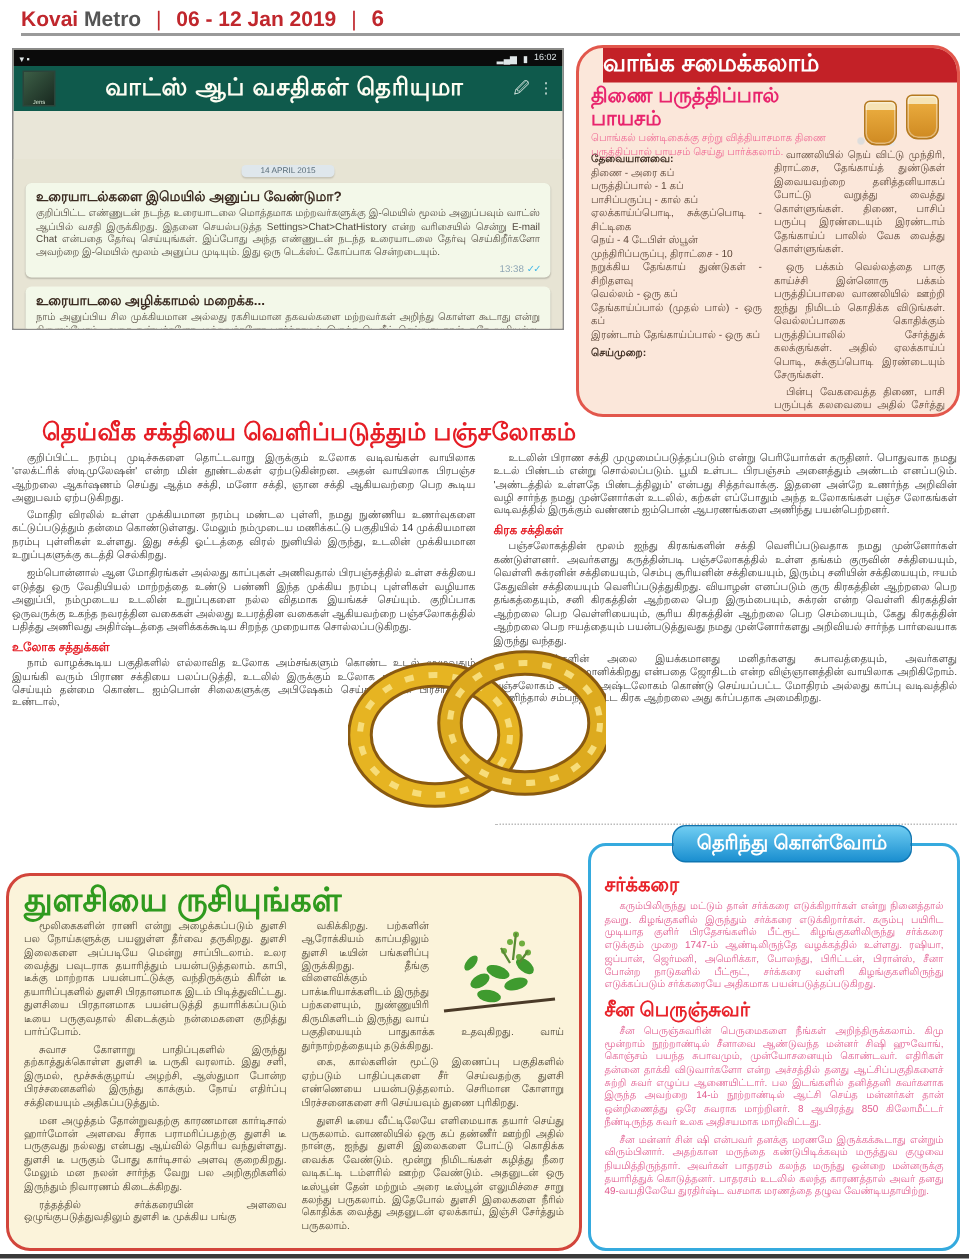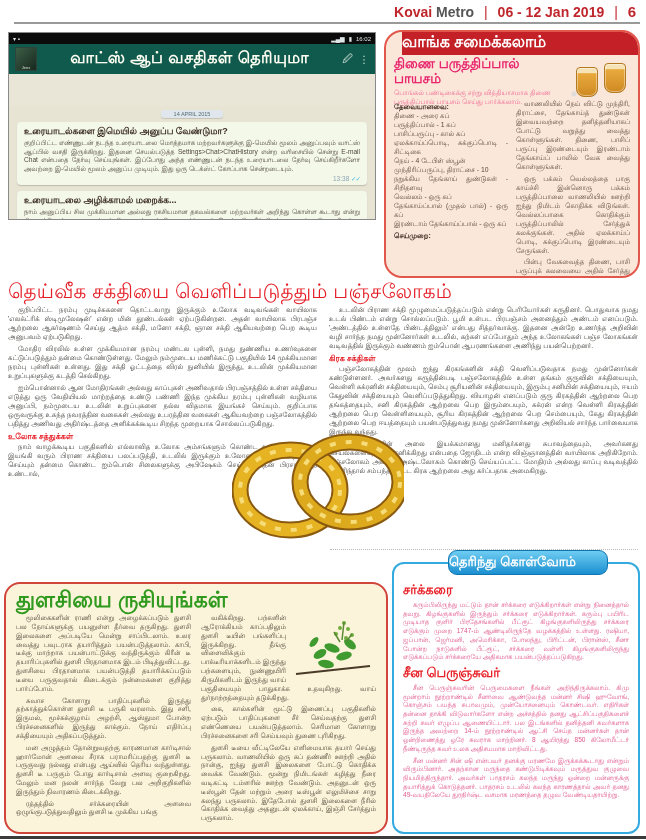--- a/index.html
+++ b/index.html
@@ -5,21 +5,21 @@
   * { margin:0; padding:0; box-sizing:border-box; }
   html,body { background:#fff; }
   #page {
     position:relative; width:646px; height:840px; margin:0 auto;
     background:#fff; overflow:hidden;
     font-family:"Liberation Sans", sans-serif; color:#333;
   }
   
   .masthead {
     position:absolute; top:2px; left:14px; right:6px; height:22px;
-    text-align:right; font-weight:bold; font-size:14px; color:#c0272d;
+    text-align:left; font-weight:bold; font-size:14px; color:#c0272d;
     border-bottom:2px solid #9a9a9a; padding-right:4px; line-height:20px;
   }
   .masthead .m2 { color:#555; }
   .masthead .sep { color:#c0272d; margin:0 6px; font-weight:normal; }
   .masthead .pnum { font-size:15px; }
 
   
   .phone {
     position:absolute; left:8px; top:32px; width:368px; height:188px;
     border:1px solid #8a8a8a; background:#e9e6d8; overflow:hidden;
@@ -110,22 +110,23 @@
   }
   .recipe-cols { display:flex; gap:8px; padding:3px 8px 0; }
   .rcol { flex:1; font-size:6.8px; line-height:1.32; color:#5c4638; text-align:justify; height:176px; overflow:hidden; }
   .rcol b.rhead { display:block; color:#3f2f24; font-size:7px; margin:2px 0 1px; }
   .rcol .ing { display:block; }
   .rcol p { margin-bottom:3px; text-indent:8px; }
 
   
   .feature { position:absolute; left:8px; top:280px; width:630px; height:266px; overflow:hidden; }
   .feature-title {
-    color:#e51d25; font-weight:normal; font-size:20px; text-align:left; line-height:1.1;
+    color:#e51d25; font-weight:bold; font-size:16px; text-align:left; line-height:1.1;
     letter-spacing:.2px;
+    margin-left:20px;
   }
   .feature-cols { display:flex; gap:12px; margin-top:4px; }
   .fcol { flex:1; font-size:6.9px; line-height:1.3; color:#3c3a36; text-align:justify; height:232px; overflow:hidden; }
   .fcol p { margin-bottom:3px; text-indent:10px; }
   .subhead { color:#e51d25; font-weight:bold; font-size:8px; margin:2px 0 1px; }
   .rings { position:absolute; left:232px; top:428px; width:172px; height:112px; }
 
   
   .nature-banner { position:absolute; left:8px; top:546px; height:34px; display:flex; }
   .palm { position:absolute; left:0; top:-6px; width:48px; height:44px; z-index:3; }
@@ -145,21 +146,21 @@
   .nature-title { color:#2f9a1e; font-weight:bold; font-size:22px; line-height:1.05; }
   .nature-cols { display:flex; gap:10px; margin-top:3px; }
   .ncol { flex:1; font-size:6.8px; line-height:1.3; color:#4c4436; text-align:justify; height:208px; overflow:hidden; }
   .ncol p { margin-bottom:3px; text-indent:10px; }
   .tulsi { float:right; width:86px; height:64px; margin:0 0 2px 4px; }
 
   
   .know-banner {
     position:absolute; left:448px; top:550px; width:160px; z-index:3;
     background:linear-gradient(#6fcdf2,#1b8fd0); color:#fff; font-weight:bold;
-    font-size:13px; border-radius:9px; padding:3px 0;
+    font-size:13px; text-align:center; border-radius:9px; padding:3px 0;
     border:1px solid #0f76b2;
   }
   .know-box {
     position:absolute; left:392px; top:562px; width:248px; height:272px;
     border:2px solid #35aade; border-radius:12px; background:#fff;
     padding:16px 9px 4px; overflow:hidden;
   }
   .know-title { color:#e8232a; font-weight:bold; font-size:13px; margin:2px 0 2px; }
   .know-box p { font-size:6.6px; line-height:1.32; color:#e0588c; text-align:justify; margin-bottom:3px; text-indent:10px; }
 

